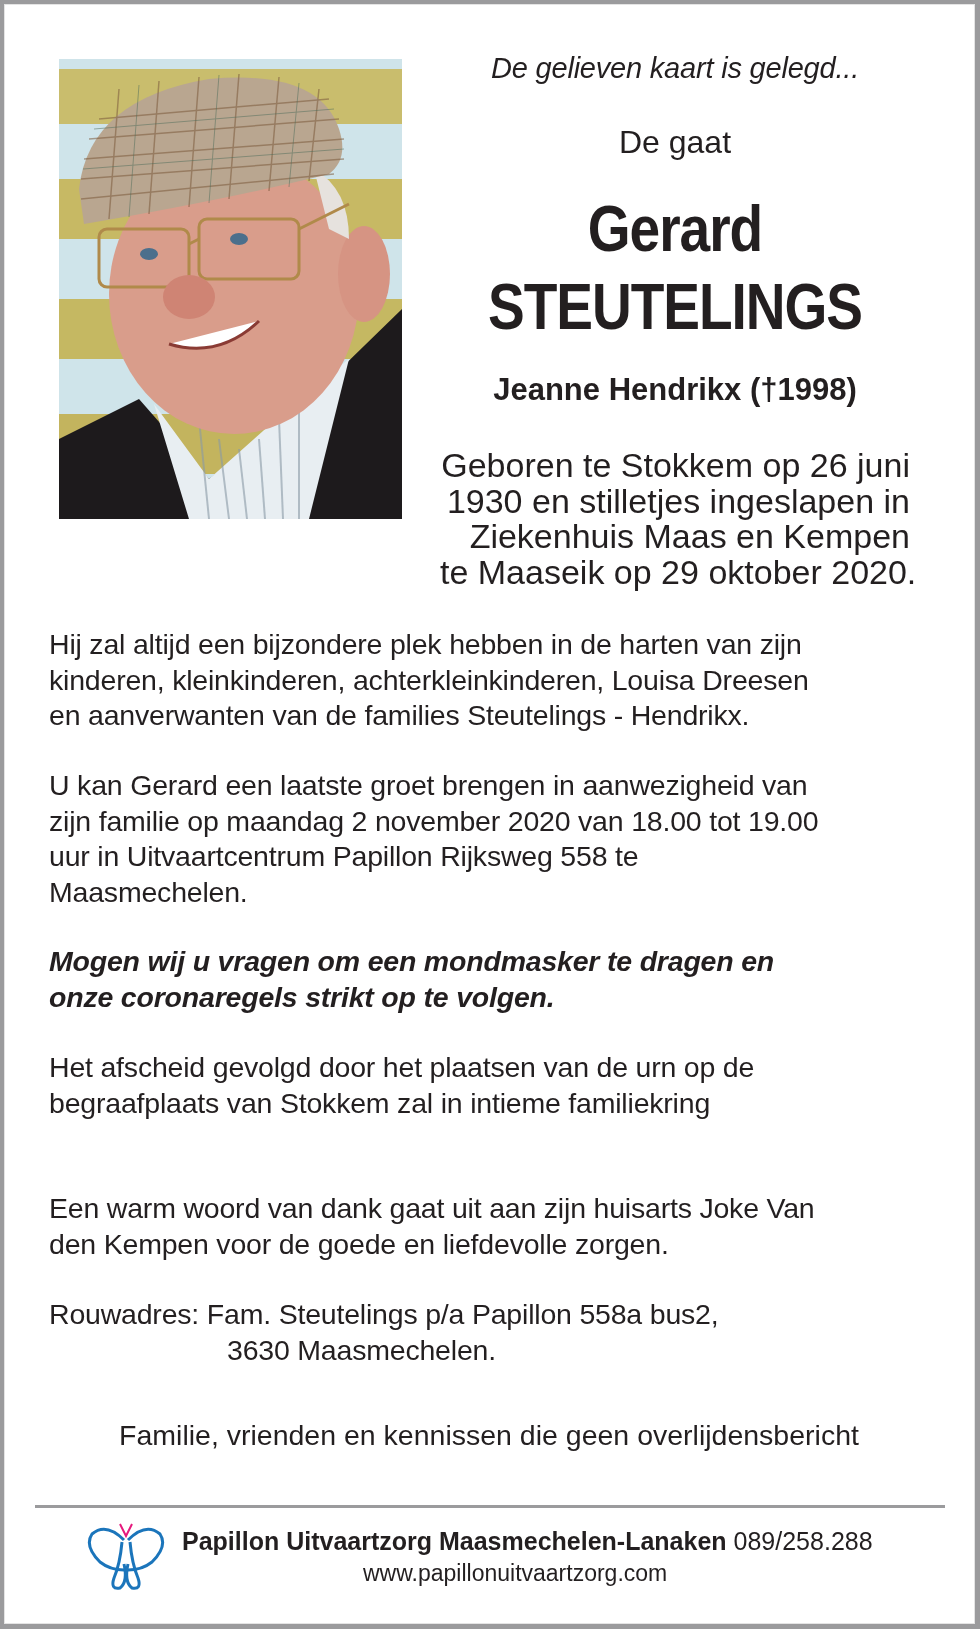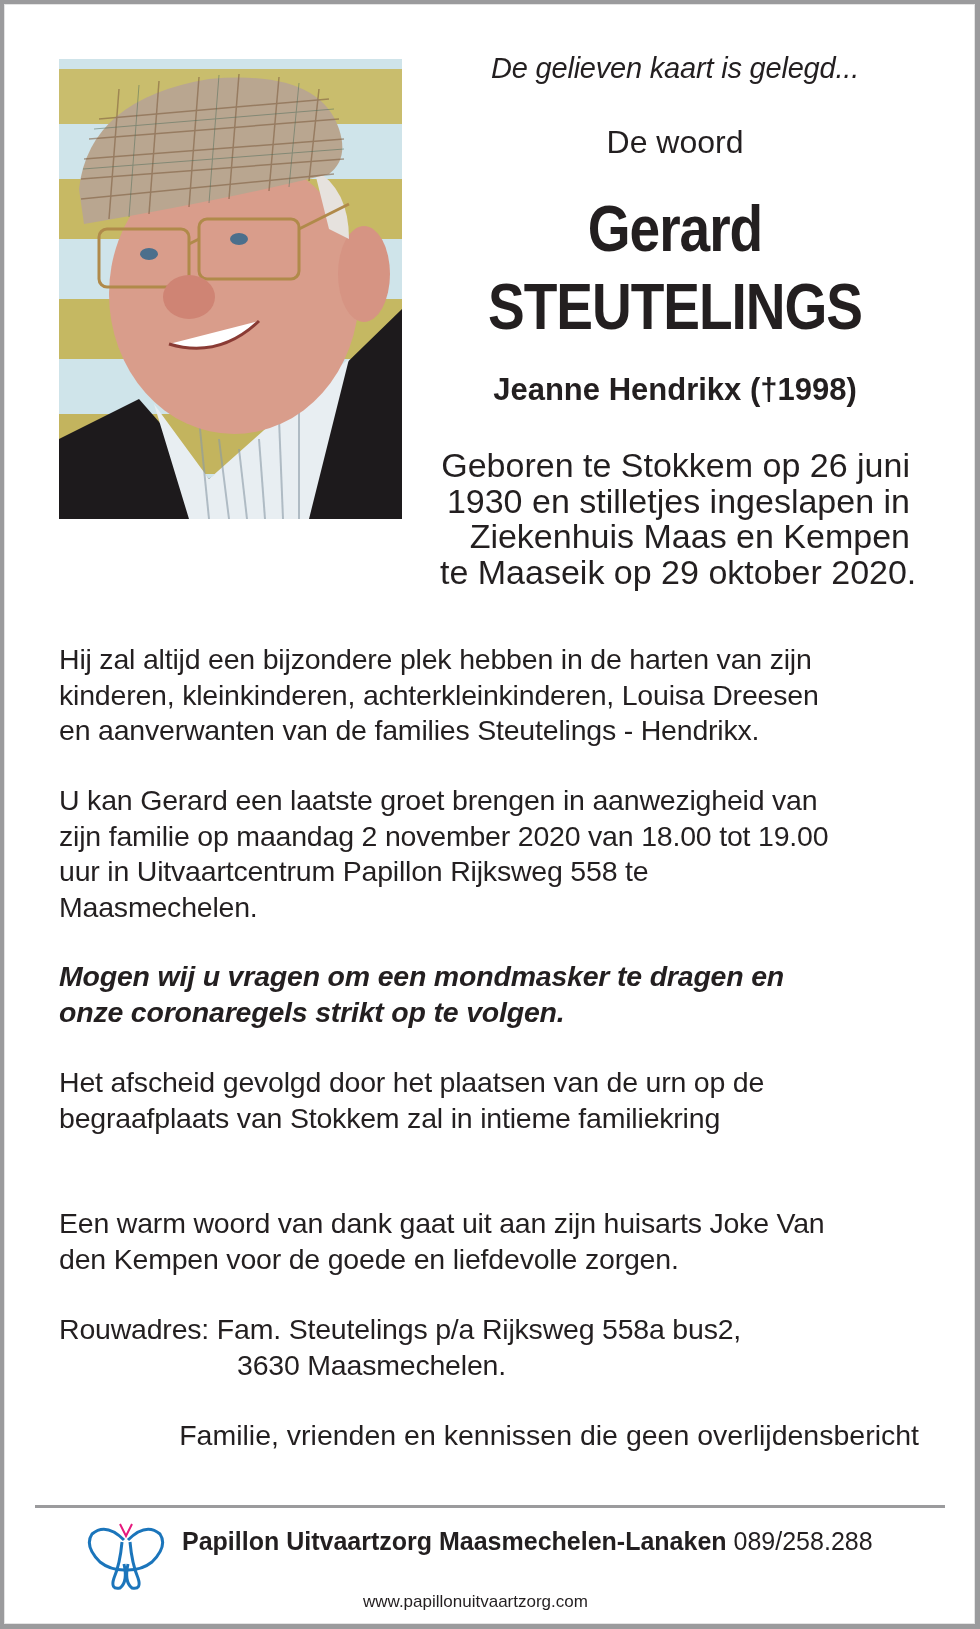--- a/index.html
+++ b/index.html
@@ -18,29 +18,29 @@
       overflow: hidden; background: #cfe3ea;
     }
     .photo svg { display: block; }
     .txt { font-family: "Liberation Sans", sans-serif; color: #231f20; }
     .right-col { position: absolute; left: 440px; width: 470px; text-align: center; }
     .intro { top: 52px; font-size: 29px; font-style: italic; letter-spacing: -0.2px; }
     .title { top: 124px; font-size: 32px; }
     .name { top: 190px; font-size: 64px; font-weight: bold; line-height: 78px; letter-spacing: -1.2px; transform: scaleX(0.86); transform-origin: center top; }
     .spouse { top: 372px; font-size: 31px; font-weight: bold; }
     .birth { top: 448px; font-size: 34px; line-height: 35.5px; text-align: right; }
-    .body-p { position: absolute; left: 59px; width: 880px; font-size: 28.5px; line-height: 35.5px; letter-spacing: -0.2px; margin-top: 15px; }
+    .body-p { position: absolute; left: 49px; width: 880px; font-size: 28.5px; line-height: 35.5px; letter-spacing: -0.2px; }
     .bold-italic { font-weight: bold; font-style: italic; }
     .addr-line2 { padding-left: 178px; }
-    .closing { position: absolute; left: 59px; width: 860px; text-align: right; font-size: 28.5px; line-height: 35.5px; }
+    .closing { position: absolute; left: 59px; width: 860px; text-align: center; font-size: 28.5px; line-height: 35.5px; }
     .divider { position: absolute; left: 35px; width: 910px; top: 1505px; height: 3px; background: #9b9b9d; }
     .logo { position: absolute; left: 86px; top: 1520px; width: 80px; height: 72px; }
     .footer-l1 { position: absolute; left: 182px; top: 1527px; font-size: 25px; white-space: nowrap; }
     .footer-l1 b { font-weight: bold; }
-    .footer-l2 { position: absolute; left: 363px; top: 1592px; font-size: 17px; white-space: nowrap; }
+    .footer-l2 { position: absolute; left: 363px; top: 1560px; font-size: 23px; white-space: nowrap; }
     .line { display: block; white-space: nowrap; }
   </style>
 </head>
 <body>
 
 <div class="frame"></div>
 <div class="inner-line"></div>
 
 <div class="photo" title="Portrait of Gerard Steutelings wearing a plaid flat cap and glasses">
   <svg width="343" height="460" viewBox="0 0 343 460">
@@ -98,21 +98,21 @@
     </g>
     <ellipse cx="90" cy="195" rx="9" ry="6" fill="#4b6f8c"></ellipse>
     <ellipse cx="180" cy="180" rx="9" ry="6" fill="#4b6f8c"></ellipse>
 
     <ellipse cx="130" cy="238" rx="26" ry="22" fill="#cf8474"></ellipse>
     <path d="M110 285 Q160 300 200 262" fill="#fff" stroke="#8a3b34" stroke-width="3"></path>
   </svg>
 </div>
 
 <div class="txt right-col intro">De gelieven kaart is gelegd...</div>
-<div class="txt right-col title">De woord</div>
+<div class="txt right-col title">De gaat</div>
 <div class="txt right-col name">
   <span class="line">Gerard</span>
   <span class="line">STEUTELINGS</span>
 </div>
 <div class="txt right-col spouse">Jeanne Hendrikx (†1998)</div>
 <div class="txt right-col birth">
   <span class="line">Geboren te Stokkem op 26 juni</span>
   <span class="line">1930 en stilletjes ingeslapen in</span>
   <span class="line">Ziekenhuis Maas en Kempen</span>
   <span class="line">te Maaseik op 29 oktober 2020.</span>
@@ -140,21 +140,21 @@
   <span class="line">Het afscheid gevolgd door het plaatsen van de urn op de</span>
   <span class="line">begraafplaats van Stokkem zal in intieme familiekring</span>
 </div>
 
 <div class="txt body-p" style="top:1191px;">
   <span class="line">Een warm woord van dank gaat uit aan zijn huisarts Joke Van</span>
   <span class="line">den Kempen voor de goede en liefdevolle zorgen.</span>
 </div>
 
 <div class="txt body-p" style="top:1297px;">
-  <span class="line">Rouwadres: Fam. Steutelings p/a Rijksweg 558a bus2,</span>
+  <span class="line">Rouwadres: Fam. Steutelings p/a Papillon 558a bus2,</span>
   <span class="line addr-line2">3630 Maasmechelen.</span>
 </div>
 
 <div class="txt closing" style="top:1418px;">
   <span class="line">Familie, vrienden en kennissen die geen overlijdensbericht</span>
 </div>
 
 <div class="divider"></div>
 
 <div class="logo">

